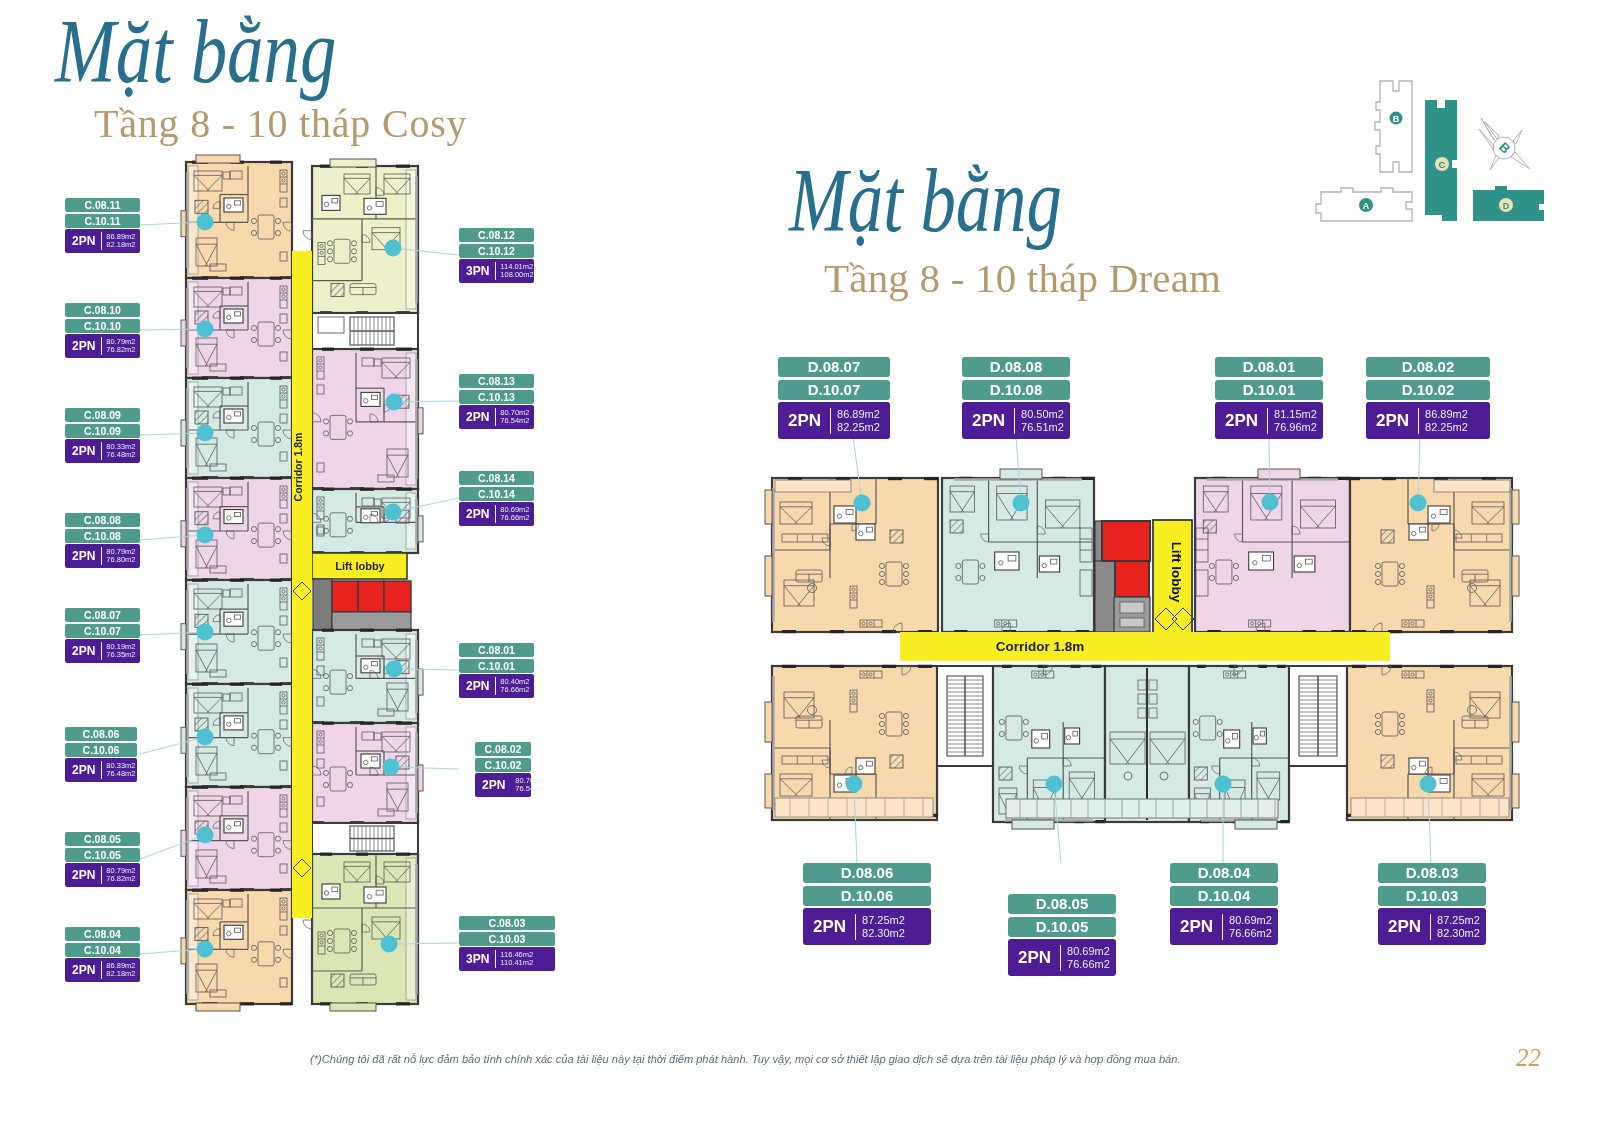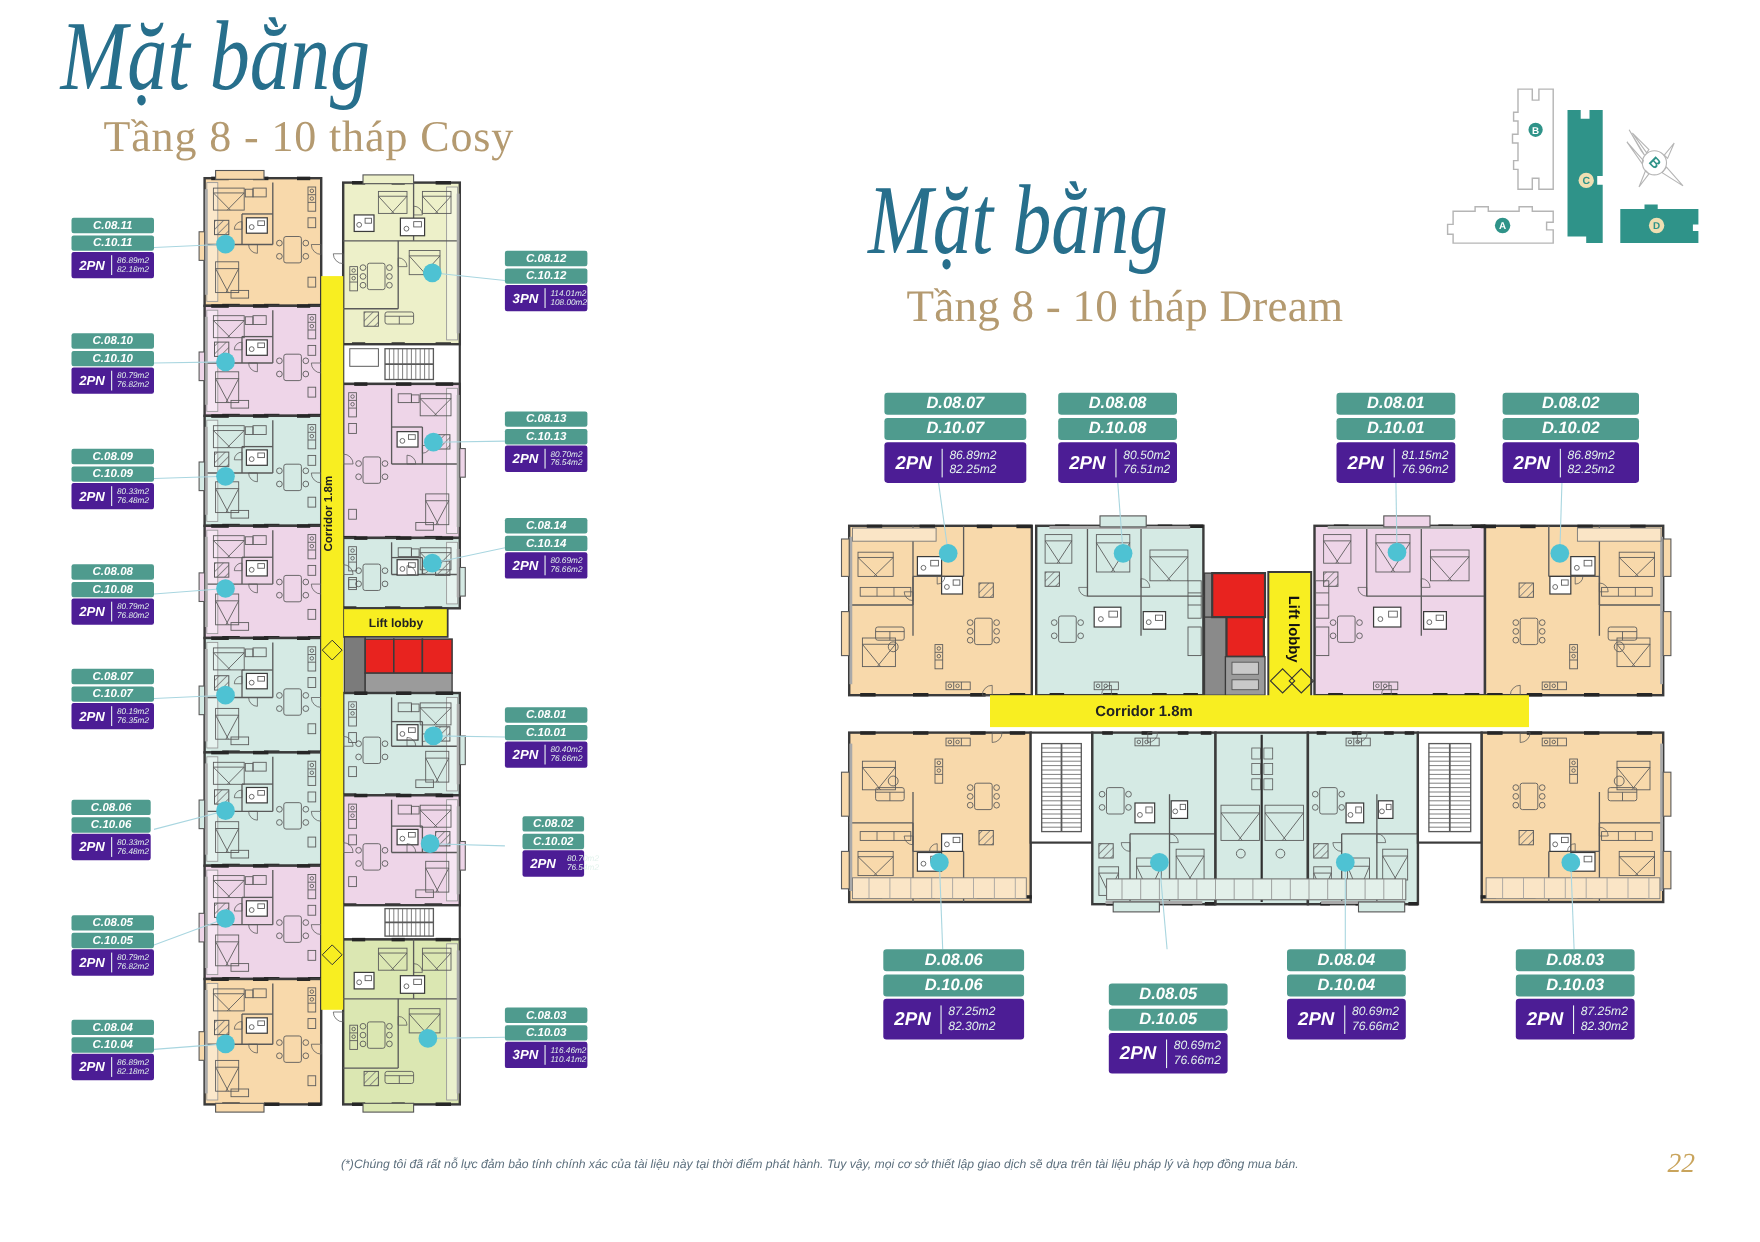--- a/index.html
+++ b/index.html
@@ -1,20 +1,20 @@
 <!DOCTYPE html>
 <html><head><meta charset="utf-8">
 <style>
 html,body{margin:0;padding:0;background:#fff;}
 .page{position:relative;width:1600px;height:1129px;overflow:hidden;background:#fff;
       font-family:"Liberation Sans",sans-serif;}
 .script{position:absolute;font-family:"Liberation Serif",serif;font-style:italic;
         color:#276f8c;white-space:nowrap;}
 .sub{position:absolute;font-family:"Liberation Serif",serif;color:#b49a70;white-space:nowrap;}
-.lbl{position:absolute;font-style:italic;}
+.lbl{position:absolute;}
 .lbl .r1{background:#4f9b8e;color:#fff;font-weight:bold;text-align:center;
          border-radius:2px;margin-bottom:1.5px;font-size:10.5px;line-height:14px;height:14px;}
 .lbl .r2{background:#4c1d95;border-radius:2px;display:flex;align-items:center;height:24px;}
 .lbl .pn{color:#fff;font-weight:bold;font-size:12px;padding-left:7px;}
 .lbl .bar{width:1px;background:#e9f6f2;height:18px;margin:0 4px 0 6px;}
 .lbl .ar{color:#e2f2ec;font-size:7.5px;line-height:8.5px;}
 .lbl.big .r1{font-size:15px;line-height:20px;height:20px;border-radius:3px;margin-bottom:2.5px;}
 .lbl.big .r2{height:37px;border-radius:3px;}
 .lbl.big .pn{font-size:17px;padding-left:10px;}
 .lbl.big .bar{height:26px;margin:0 6px 0 9px;}
@@ -1726,30 +1726,30 @@
     </div>
 <div class="lbl" style="left:475px;top:742px;width:56px">
       <div class="r1">C.08.02</div>
       <div class="r1">C.10.02</div>
       <div class="r2">
         <span class="pn">2PN</span>
         <span class="bar"></span>
         <span class="ar">80.70m2<br>76.54m2</span>
       </div>
     </div>
-<div class="lbl" style="left:459px;top:916px;width:75px">
+<div class="lbl" style="left:459px;top:916px;width:96px">
       <div class="r1">C.08.03</div>
       <div class="r1">C.10.03</div>
       <div class="r2">
         <span class="pn">3PN</span>
         <span class="bar"></span>
         <span class="ar">116.46m2<br>110.41m2</span>
       </div>
     </div>
-<div class="lbl big" style="left:804px;top:357px;width:129px">
+<div class="lbl big" style="left:778px;top:357px;width:112px">
       <div class="r1">D.08.07</div>
       <div class="r1">D.10.07</div>
       <div class="r2">
         <span class="pn">2PN</span>
         <span class="bar"></span>
         <span class="ar">86.89m2<br>82.25m2</span>
       </div>
     </div>
 <div class="lbl big" style="left:962px;top:357px;width:108px">
       <div class="r1">D.08.08</div>

